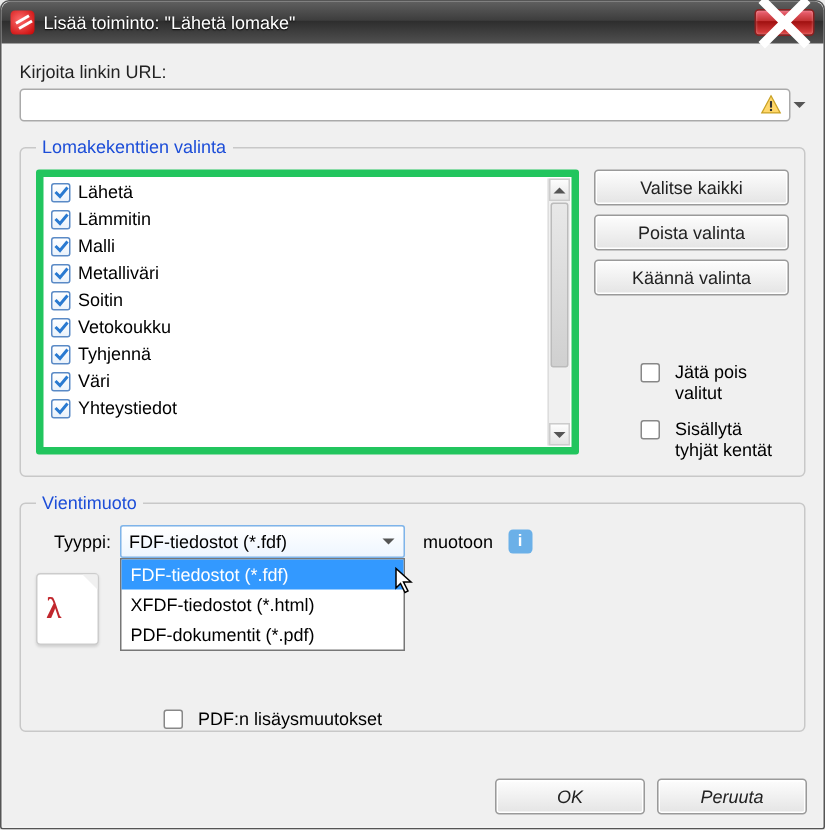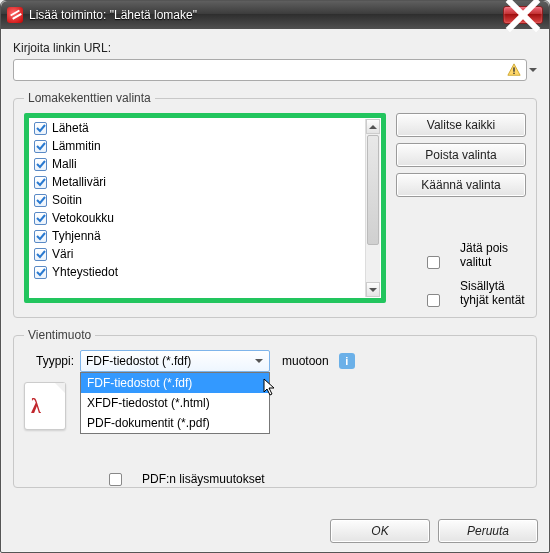--- a/index.html
+++ b/index.html
@@ -11,36 +11,36 @@
   .title-text { flex:1; text-shadow:0 1px 1px #000; }
   .close-btn { width:40px; height:18px; background:linear-gradient(to bottom,#e67,#c13030 45%,#a01010 46%,#d44); border:1px solid #8a1f1f; border-radius:3px; display:flex;align-items:center;justify-content:center; color:#fff;font-weight:bold;font-size:11px; box-shadow:0 0 2px #fff6 inset;}
   .body { padding: 8px 12px 10px 12px; }
   .lbl { margin: 4px 0 4px 0; color:#222;}
   .url-row { display:flex; align-items:center; }
   .url-input { flex:1; height:22px; border:1px solid #aaa; border-radius:3px; background:#fff; padding:2px 4px; }
   .warn { width:18px;height:18px; margin-left:-22px;display:flex;align-items:center;justify-content:center;}
   .warn svg{width:14px;height:14px;}
   .dd-tiny { width:0;height:0;border-left:4px solid transparent;border-right:4px solid transparent;border-top:4px solid #555;margin-left:6px;}
   fieldset { border:1px solid #c8c8c8; border-radius:4px; margin:10px 0 0 0; padding:8px 10px 10px 10px; background:#f0f0f0;}
-  legend { padding:0 4px; color:#404040;}
+  legend { padding:0 4px; color:#1d4ed8;}
   .form-fields-row { display:flex; gap:10px; }
   .listbox { flex:1; height:190px; border:5px solid #22c55e; background:#fff; position:relative; border-radius:2px;}
   .list-inner { position:absolute; top:1px; left:1px; right:16px; bottom:1px; overflow:hidden;}
   .scrollbar { position:absolute; right:1px; top:1px; bottom:1px; width:15px; background:#f0f0f0; border-left:1px solid #ddd;}
   .scroll-arrow { height:15px;background:linear-gradient(#fdfdfd,#e4e4e4);border:1px solid #ccc;display:flex;align-items:center;justify-content:center;}
   .scroll-thumb{position:absolute;top:16px;left:1px;right:1px;height:110px;background:linear-gradient(#e8e8e8,#d0d0d0);border:1px solid #bbb;border-radius:2px;}
   .arrow-up,.arrow-down{width:0;height:0;border-left:4px solid transparent;border-right:4px solid transparent;}
   .arrow-up{border-bottom:4px solid #555;} .arrow-down{border-top:4px solid #555;}
   .check-item { display:flex; align-items:center; gap:5px; padding:2px 4px; }
   .chk { width:13px; height:13px; border:1px solid #5a8ac6; border-radius:2px; background:linear-gradient(#fff,#eaf2fb);display:flex;align-items:center;justify-content:center;}
   .chk svg{width:10px;height:10px;}
   .right-col { width:130px; display:flex; flex-direction:column; gap:6px;}
   .btn { height:24px; background:linear-gradient(#fdfdfd,#e4e4e4); border:1px solid #9a9a9a; border-radius:3px;display:flex;align-items:center;justify-content:center;color:#222;box-shadow:inset 0 0 0 1px #fff;}
   .gap { height:28px; }
-  .chkrow { display:flex; align-items:flex-end; gap:20px; margin-top:4px;padding-left:31px;}
+  .chkrow { display:flex; align-items:flex-start; gap:10px; margin-top:4px;padding-left:31px;}
   .chkbox-plain{width:13px;height:13px;border:1px solid #888;border-radius:2px;background:#fff;flex-shrink:0;margin-top:1px;}
   .export-row{display:flex;align-items:center;gap:6px;}
   .type-label{width:50px;text-align:right;}
   .combo{position:relative;width:190px;height:22px;border:1px solid #7eb4ea;background:linear-gradient(#fff,#eef6ff);border-radius:2px;display:flex;align-items:center;padding:0 18px 0 5px;}
   .combo-arrow{position:absolute;right:2px;top:2px;bottom:2px;width:16px;display:flex;align-items:center;justify-content:center;}
   .dropdown{position:absolute;left:-1px;top:21px;width:190px;border:1px solid #777;background:#fff;z-index:10;}
   .dd-item{padding:3px 6px;}
   .dd-item.sel{background:#3399ff;color:#fff;}
   .export-body{display:flex;gap:12px;margin-top:10px;align-items:flex-start;}
   .pdf-icon{width:42px;height:48px;border:1px solid #ccc;background:#fff;border-radius:3px;position:relative;box-shadow:0 1px 2px #0002;}

